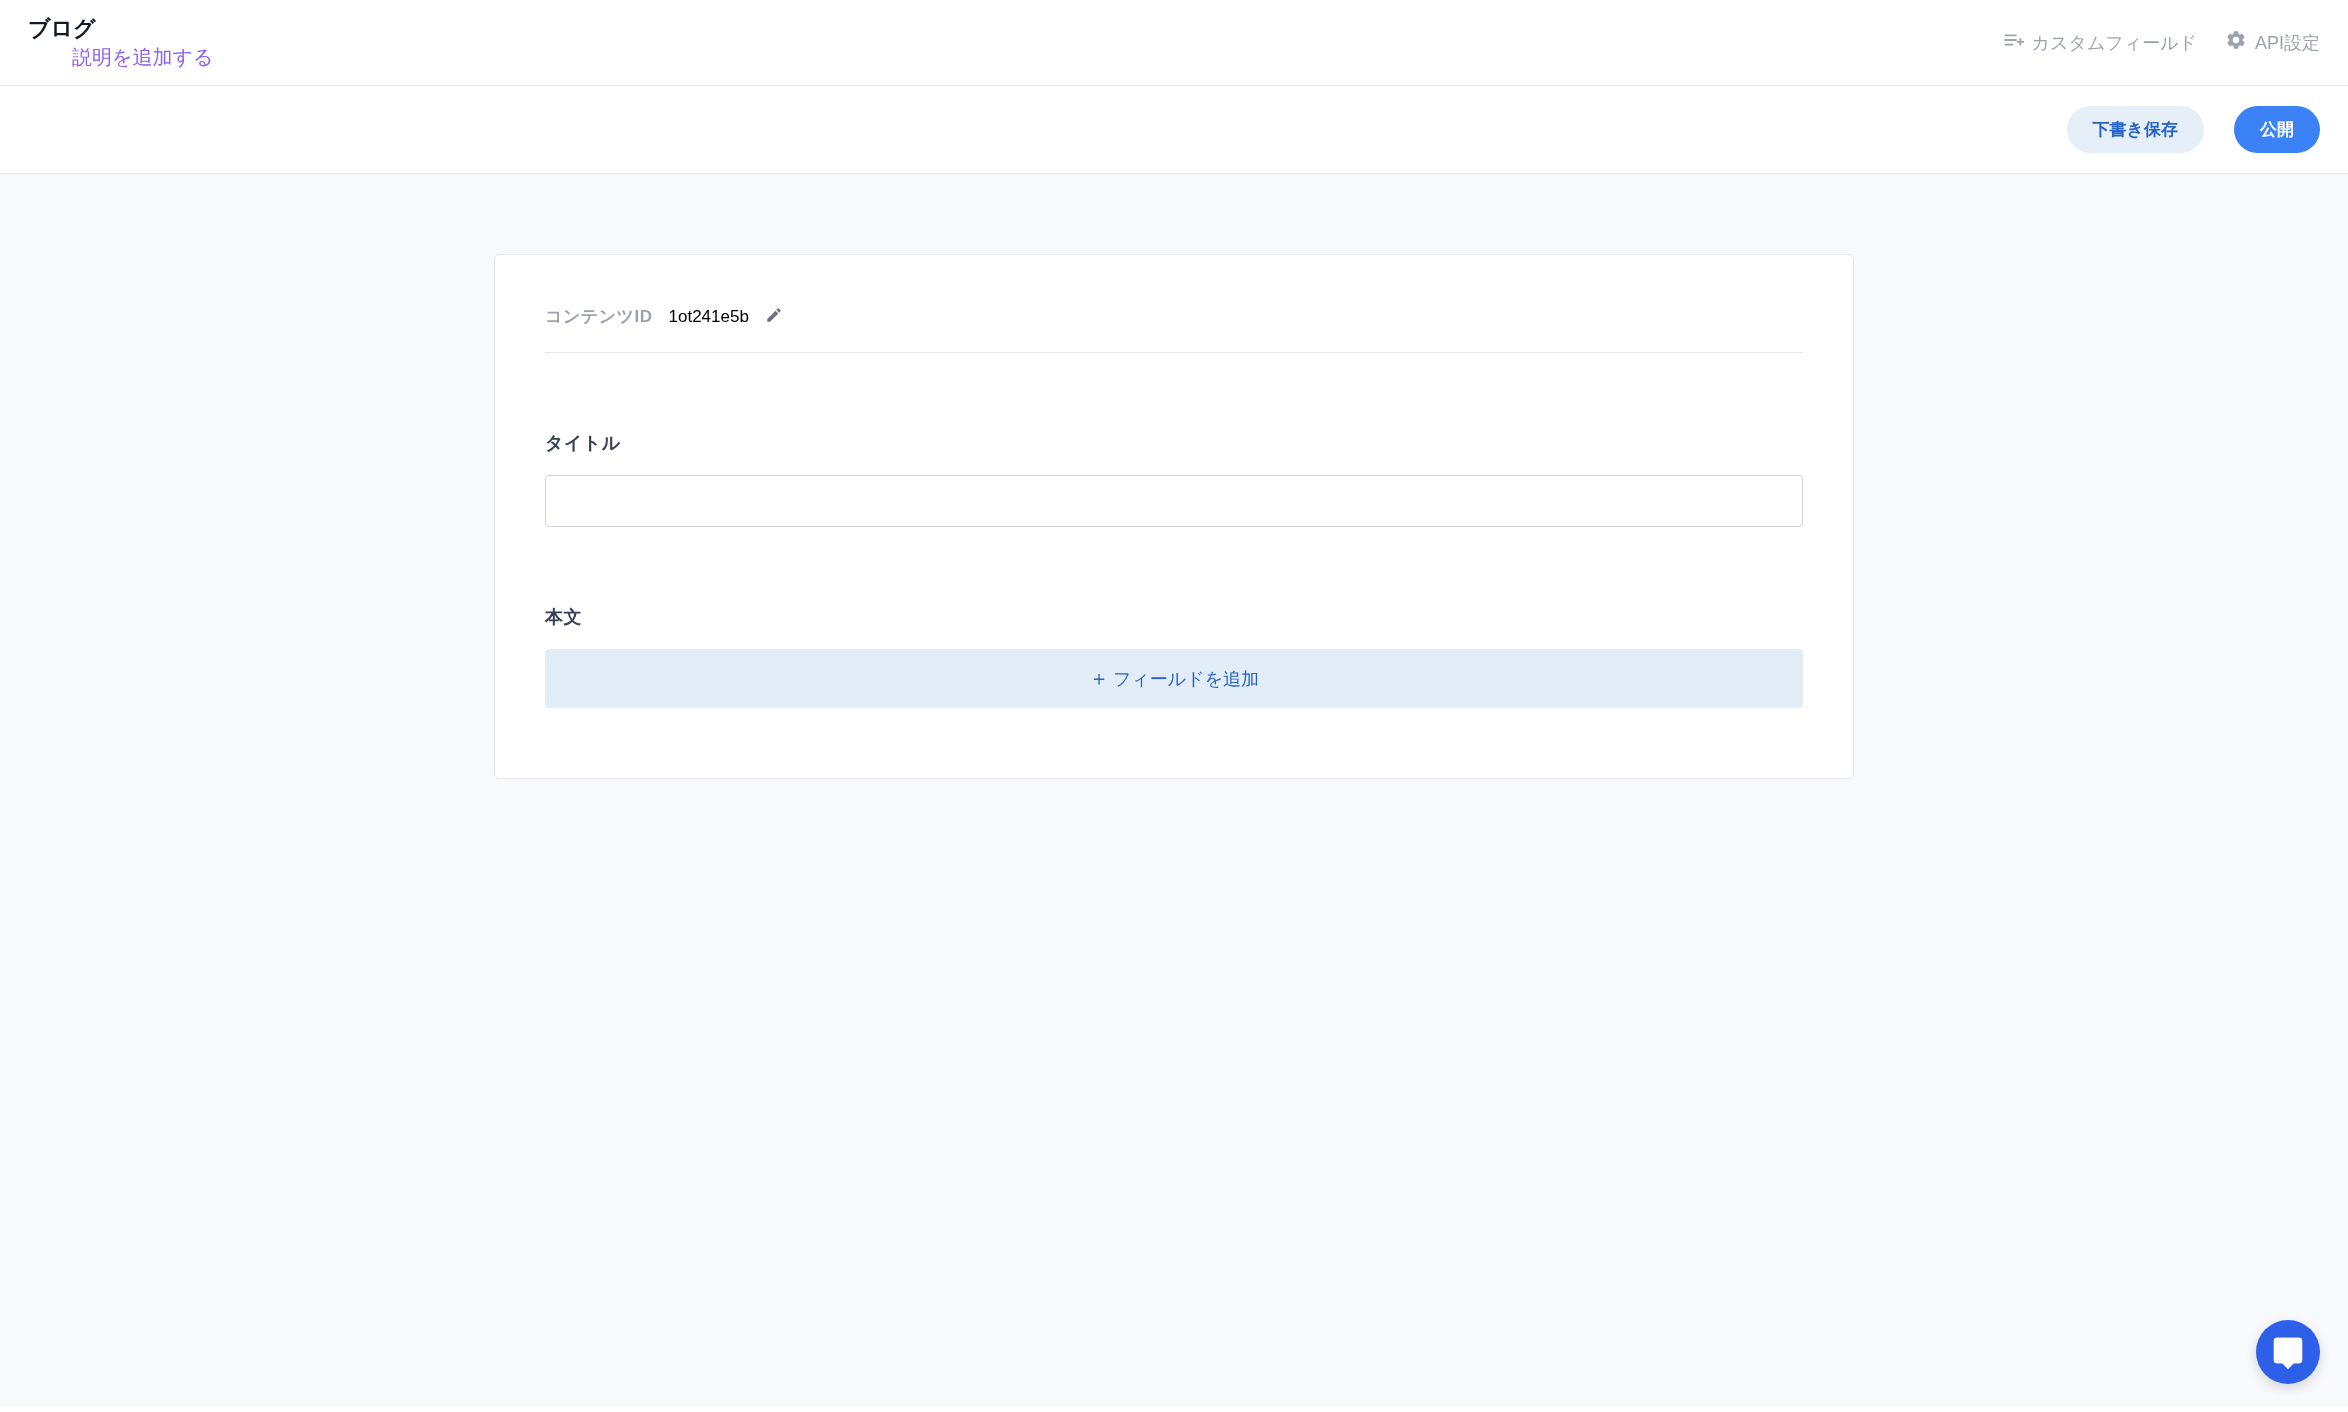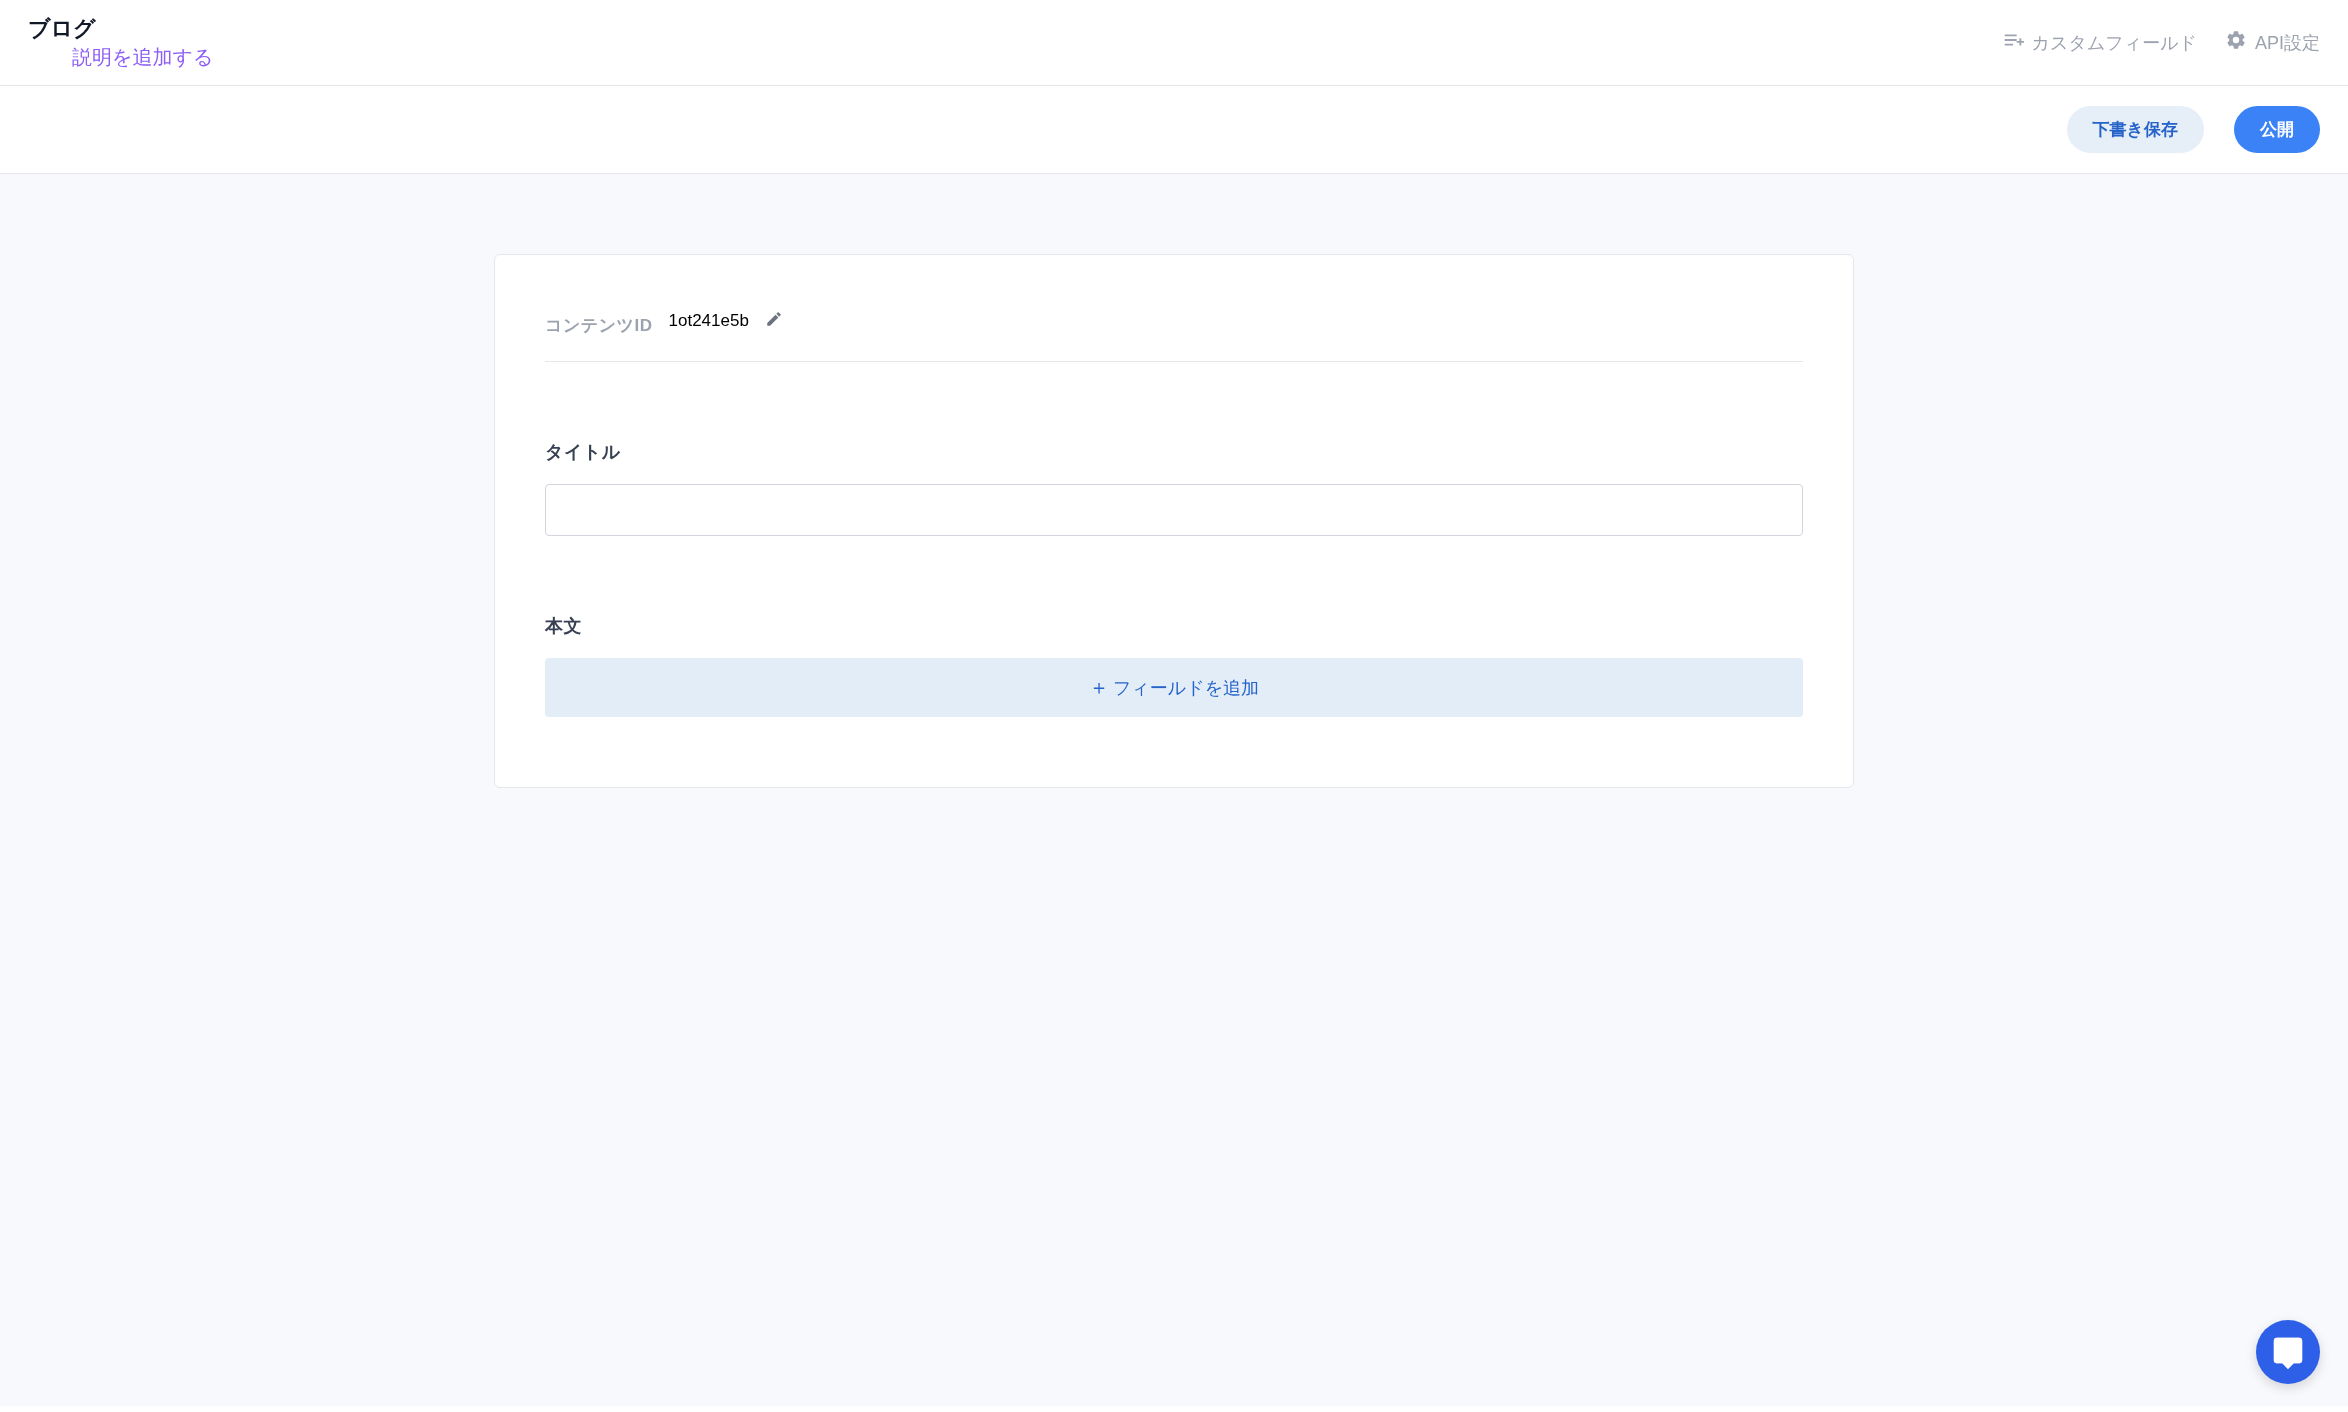--- a/index.html
+++ b/index.html
@@ -96,21 +96,20 @@
       align-items: center;
       gap: 16px;
       padding-bottom: 24px;
       border-bottom: 1px solid #e5e7eb;
     }
     .content-id-label {
       font-size: 17px;
       font-weight: 700;
       color: #9ca3af;
       letter-spacing: 0.5px;
-      margin-top: 9px;
     }
     .content-id-value {
       font-size: 17px;
       color: #000000;
       font-weight: 400;
     }
     .edit-icon {
       width: 18px;
       height: 18px;
       fill: #6b7280;

